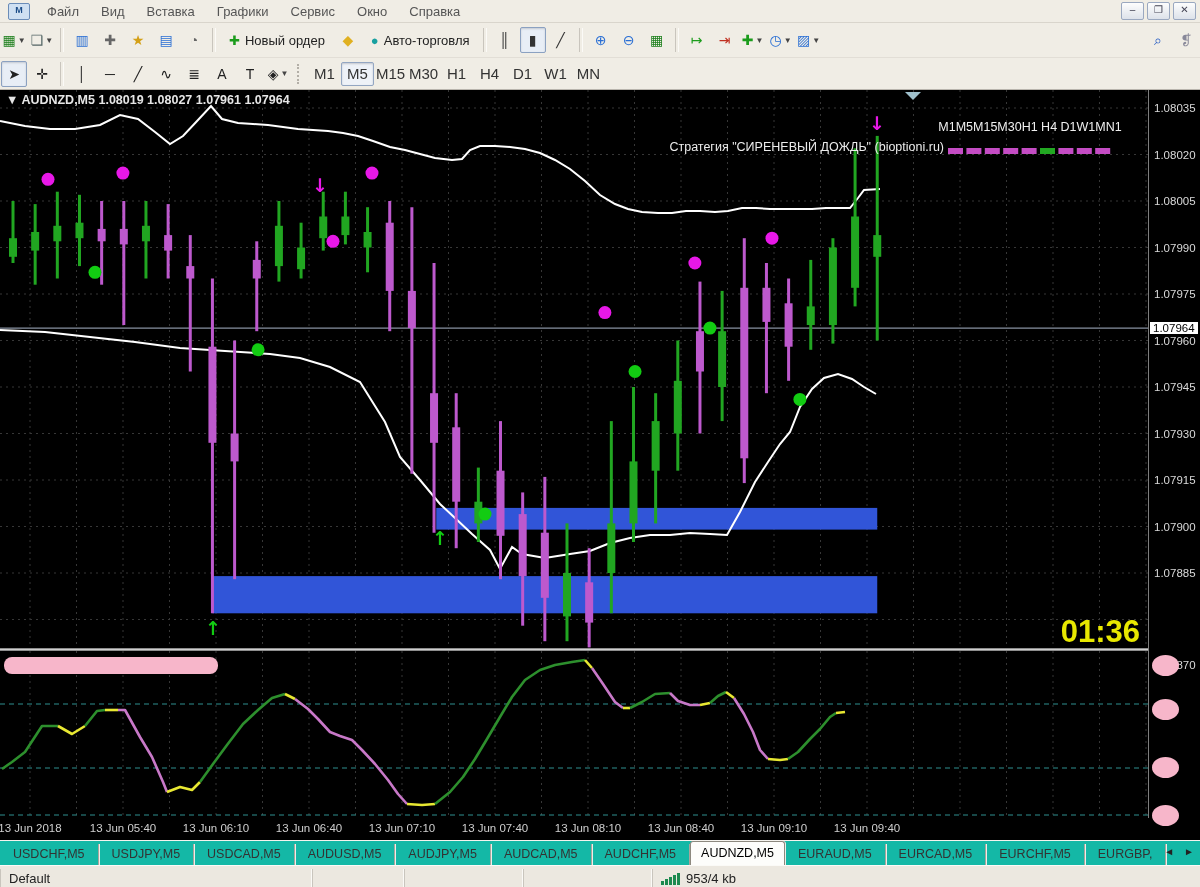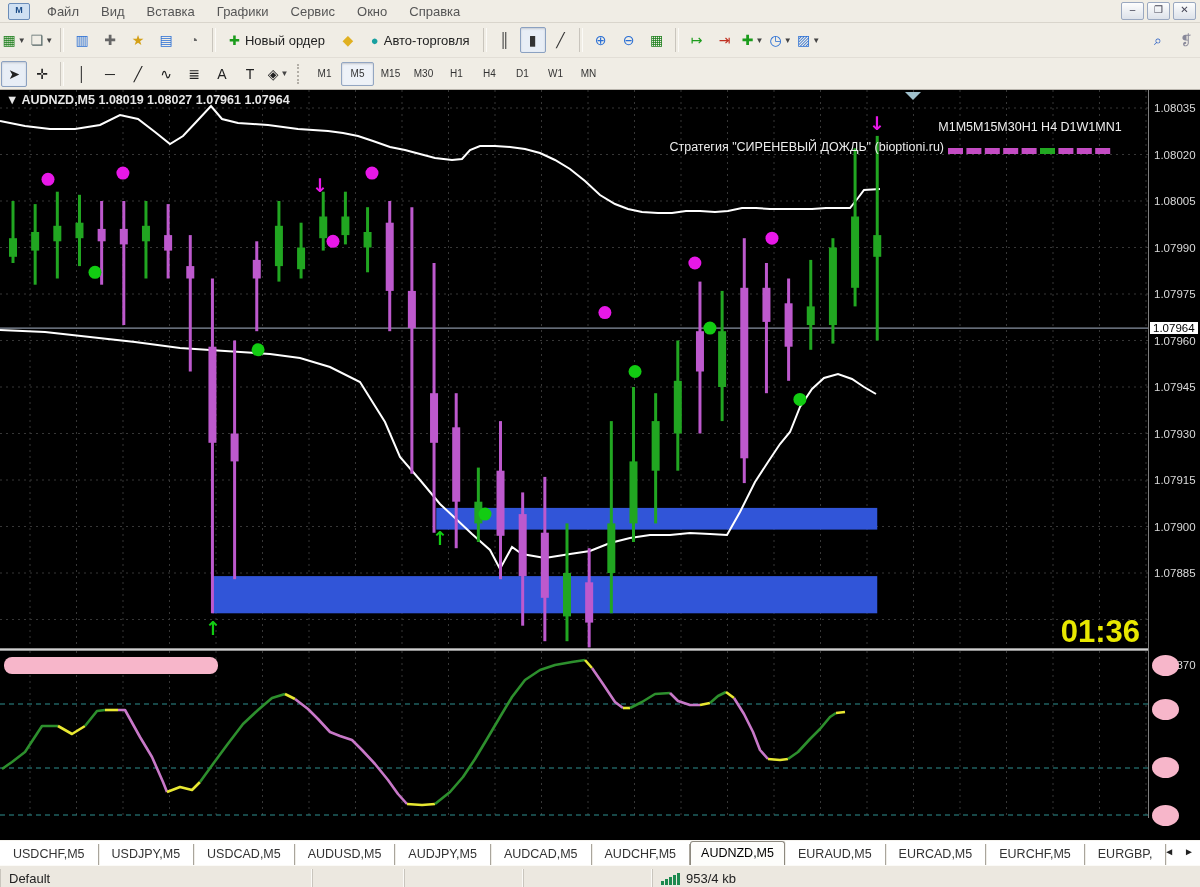--- a/index.html
+++ b/index.html
@@ -18,40 +18,40 @@
   .tb2{height:31px;border-bottom:1px solid #b9b5ad}
   .tbtn{min-width:24px;height:24px;display:flex;align-items:center;justify-content:center;
     font-size:14px;margin:0 1px;border:1px solid transparent;border-radius:2px;color:#444}
   .tbtn .dd{font-size:8px;color:#444;margin-left:2px}
   .tbtn.active{border:1px solid #8ba1c1;background:#e8eef6;box-shadow:inset 0 1px 2px rgba(0,0,0,.15)}
   .tbtn.labeled{padding:0 7px;font-size:13px;color:#222;gap:5px}
   .tsep{width:2px;height:24px;border-left:1px solid #c9c5bd;border-right:1px solid #fbfaf7;margin:0 4px}
   .tgrip{width:4px;height:20px;border-left:2px dotted #b3afa7;margin:0 5px}
   .tspacer{flex:1}
   .tf-btn{min-width:31px;height:22px;display:flex;align-items:center;justify-content:center;
-    font-size:10px;color:#333;border:1px solid transparent;border-radius:2px}
+    font-size:15px;color:#333;border:1px solid transparent;border-radius:2px}
   .tf-btn.active{border:1px solid #93a6c2;background:#eef2f8;box-shadow:inset 0 1px 2px rgba(0,0,0,.18)}
   
   .chart-area{position:relative;width:1200px;height:750px;background:#000}
   .chart-area svg{position:absolute;left:0}
   #mainSvg{top:0}
   #paneSep{position:absolute;top:558px;left:0;width:1200px;height:3px;
     background:linear-gradient(#6d6d6d,#cfcfcf,#6d6d6d)}
   #indSvg{top:561px}
   .axis{position:absolute;left:1148px;top:0;width:52px;height:728px;background:#000;
     border-left:1px solid #7e7e7e;font-size:11.5px;color:#d9d9d9}
   .tick{position:absolute;left:5px;transform:translateY(-50%);white-space:nowrap}
   .price-badge{position:absolute;left:1px;transform:translateY(-50%);background:#fff;color:#000;
     padding:0 3px;font-size:11.5px;white-space:nowrap}
   .axis-blob{position:absolute;left:3px;width:27px;height:21px;border-radius:50%;background:#f7b6ca}
   .datebar{position:absolute;top:728px;left:0;width:1148px;height:22px;background:#000;color:#cfcfcf;
     font-size:11.5px}
   .datelabel{position:absolute;top:4px;transform:translateX(-50%);white-space:nowrap}
   
-  .tabbar{height:24px;background:#ffffff;border-top:1px solid #f5f3ee;display:flex;align-items:flex-end;
+  .tabbar{height:24px;background:#14b8a6;border-top:1px solid #f5f3ee;display:flex;align-items:flex-end;
     font-size:12.5px;color:#333;position:relative}
   .tab{padding:3px 13px 4px;border-right:1px solid #a9a59c;box-shadow:1px 0 0 #efede8;white-space:nowrap}
   .tab.active{background:#fdfdfb;border:1px solid #8d897f;border-bottom:none;border-radius:3px 3px 0 0;
     padding:4px 10px 5px;color:#000}
   .tab-scroll{position:absolute;right:6px;top:5px;display:flex;gap:10px;font-size:10px;color:#222}
   
   .statusbar{height:25px;background:#ece8e0;border-top:1px solid #fbfaf7;display:flex;align-items:center;
     font-size:13px;color:#222}
   .scell{height:19px;display:flex;align-items:center;padding:0 8px;border-left:1px solid #c9c5bd;
     box-shadow:-1px 0 0 #fbfaf7}
@@ -432,20 +432,32 @@
       <div class="tick" style="top: 390px;">1.07915</div>
       <div class="tick" style="top: 436.5px;">1.07900</div>
       <div class="tick" style="top: 483px;">1.07885</div>
       <div class="tick" style="top: 529.5px; margin-top: 45px;">1.07870</div>
       <div class="price-badge" style="top: 238.1px;">1.07964</div>
       <div class="axis-blob" style="top: 565px;"></div>
       <div class="axis-blob" style="top: 609px;"></div>
       <div class="axis-blob" style="top: 667px;"></div>
       <div class="axis-blob" style="top: 715px;"></div>
     </div>
+  <div class="datebar" id="dateBar">
+      <div class="datelabel" style="left: 30px;">13 Jun 2018</div>
+      <div class="datelabel" style="left: 123px;">13 Jun 05:40</div>
+      <div class="datelabel" style="left: 216px;">13 Jun 06:10</div>
+      <div class="datelabel" style="left: 309px;">13 Jun 06:40</div>
+      <div class="datelabel" style="left: 402px;">13 Jun 07:10</div>
+      <div class="datelabel" style="left: 495px;">13 Jun 07:40</div>
+      <div class="datelabel" style="left: 588px;">13 Jun 08:10</div>
+      <div class="datelabel" style="left: 681px;">13 Jun 08:40</div>
+      <div class="datelabel" style="left: 774px;">13 Jun 09:10</div>
+      <div class="datelabel" style="left: 867px;">13 Jun 09:40</div>
+    </div>
 </div>
 
 <div class="tabbar" id="tabBar">
     <div class="tab">USDCHF,M5</div>
     <div class="tab">USDJPY,M5</div>
     <div class="tab">USDCAD,M5</div>
     <div class="tab">AUDUSD,M5</div>
     <div class="tab">AUDJPY,M5</div>
     <div class="tab">AUDCAD,M5</div>
     <div class="tab">AUDCHF,M5</div>

